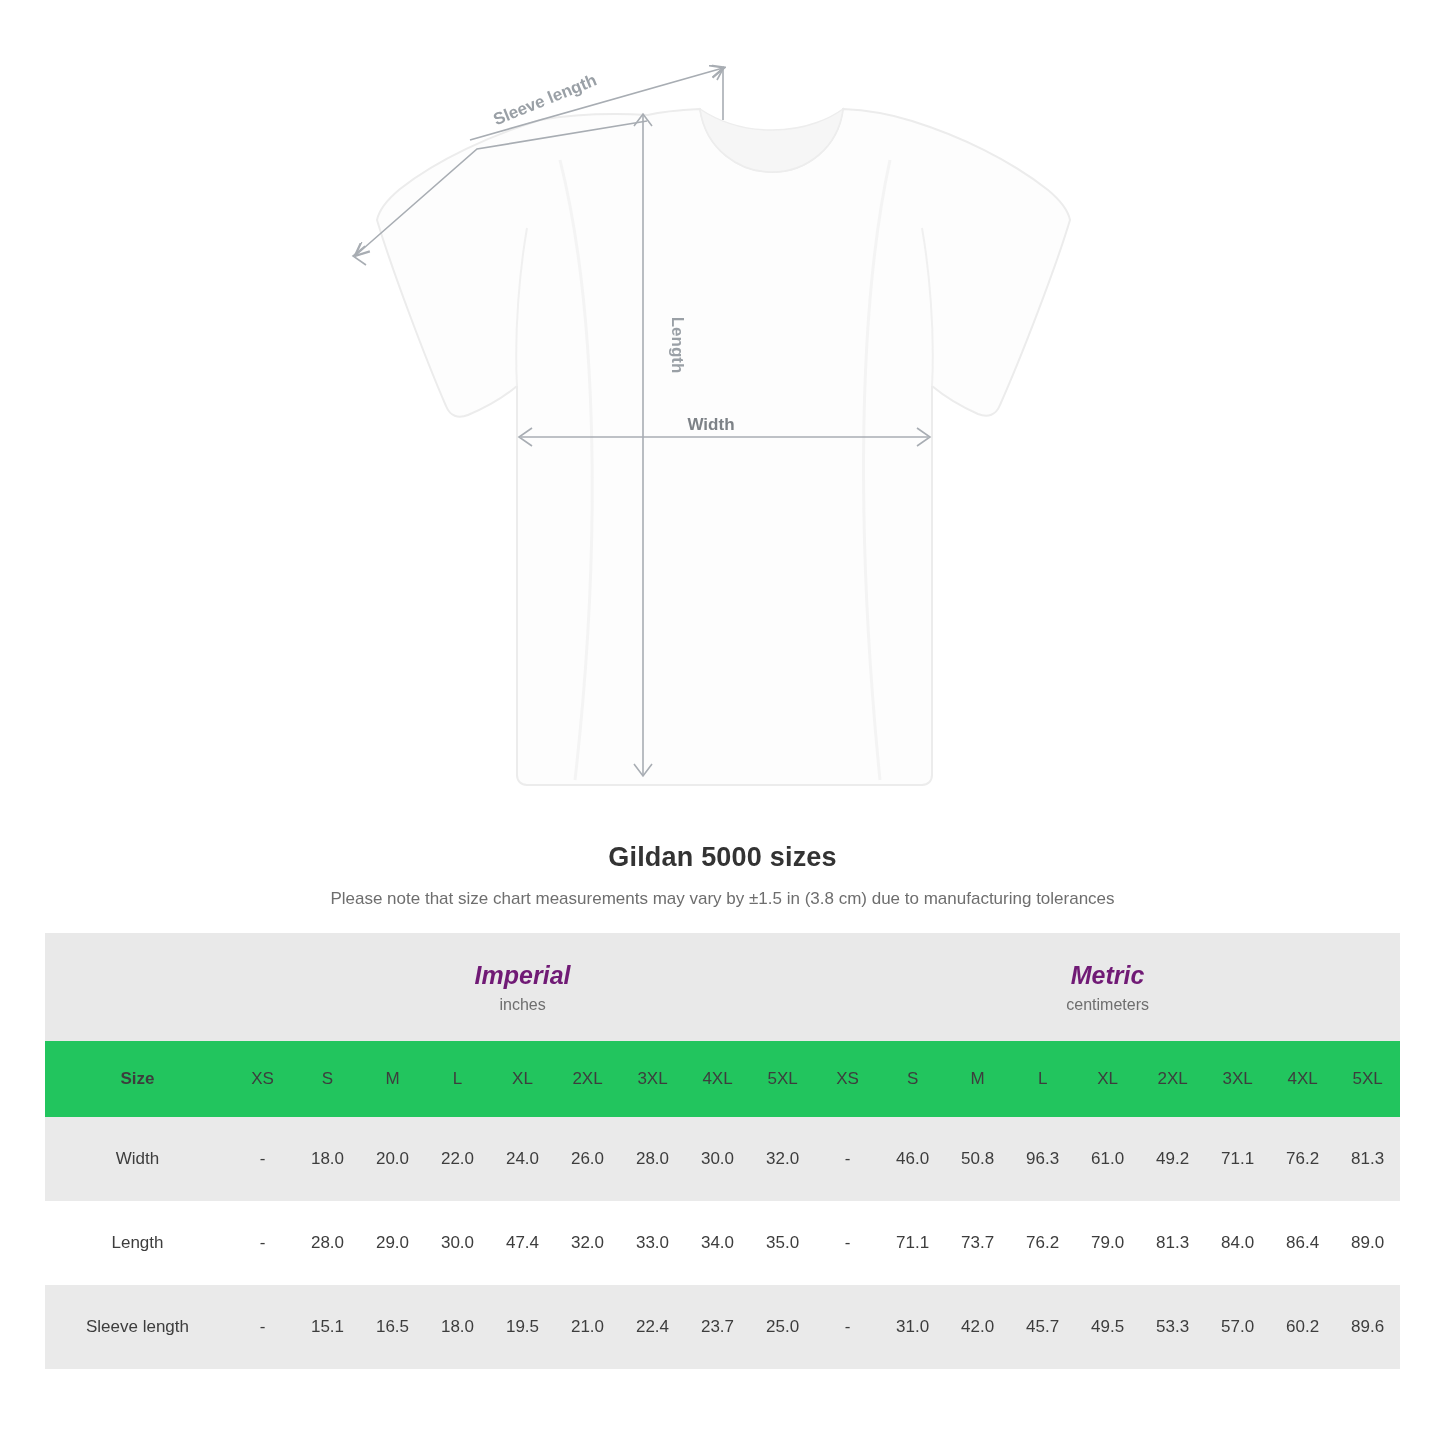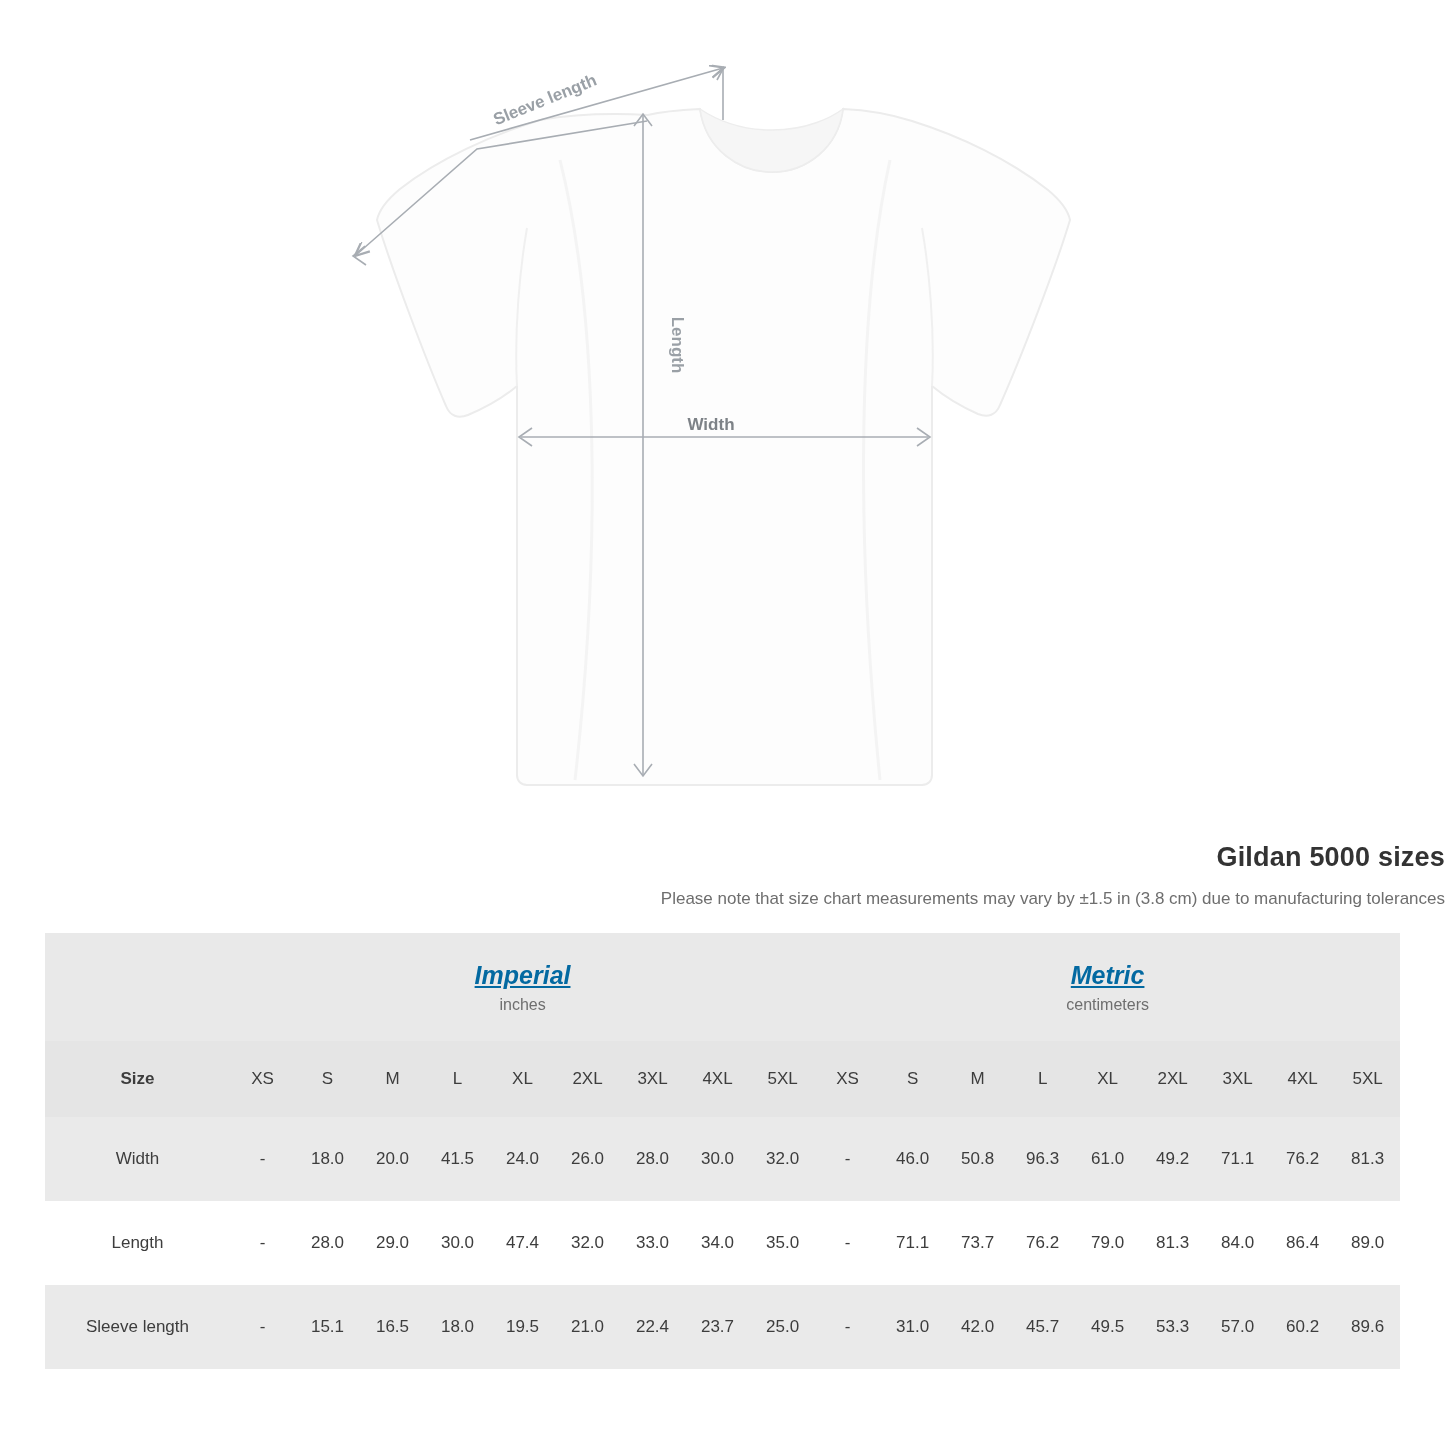--- a/index.html
+++ b/index.html
@@ -22,21 +22,21 @@
     height: 830px;
   }
   .shirt-svg {
     position: absolute;
     left: 0;
     top: 0;
   }
 
   
   .title-block {
-    text-align: right;
+    text-align: center;
     margin-top: 12px;
   }
   .chart-title {
     font-size: 27px;
     font-weight: bold;
     color: #333333;
     letter-spacing: 0.2px;
   }
   .chart-note {
     font-size: 17px;
@@ -63,32 +63,31 @@
     font-weight: normal;
   }
   .unit-row td {
     height: 108px;
     background: #e9e9e9;
   }
   .unit-name {
     font-size: 25px;
     font-style: italic;
     font-weight: bold;
-    color: #0369a1;
+    color: #701a75;
     line-height: 1.25;
-    text-decoration: underline;
   }
   .unit-sub {
     font-size: 16px;
     color: #6e6e6e;
     margin-top: 4px;
   }
   .head-row td {
     height: 76px;
-    background: #e5e5e5;
+    background: #22c55e;
     font-weight: bold;
     font-size: 18px;
     color: #3d3d3d;
   }
   .head-row td.rowlabel {
     font-weight: bold;
   }
   .data-row td {
     height: 84px;
     font-size: 18px;
@@ -243,21 +242,21 @@
         <td>3XL</td>
         <td>4XL</td>
         <td>5XL</td>
       </tr>
 
       <tr class="data-row alt">
         <td class="rowlabel">Width</td>
         <td>-</td>
         <td>18.0</td>
         <td>20.0</td>
-        <td>41.5</td>
+        <td>22.0</td>
         <td>24.0</td>
         <td>26.0</td>
         <td>28.0</td>
         <td>30.0</td>
         <td>32.0</td>
         <td>-</td>
         <td>46.0</td>
         <td>50.8</td>
         <td>96.3</td>
         <td>61.0</td>

